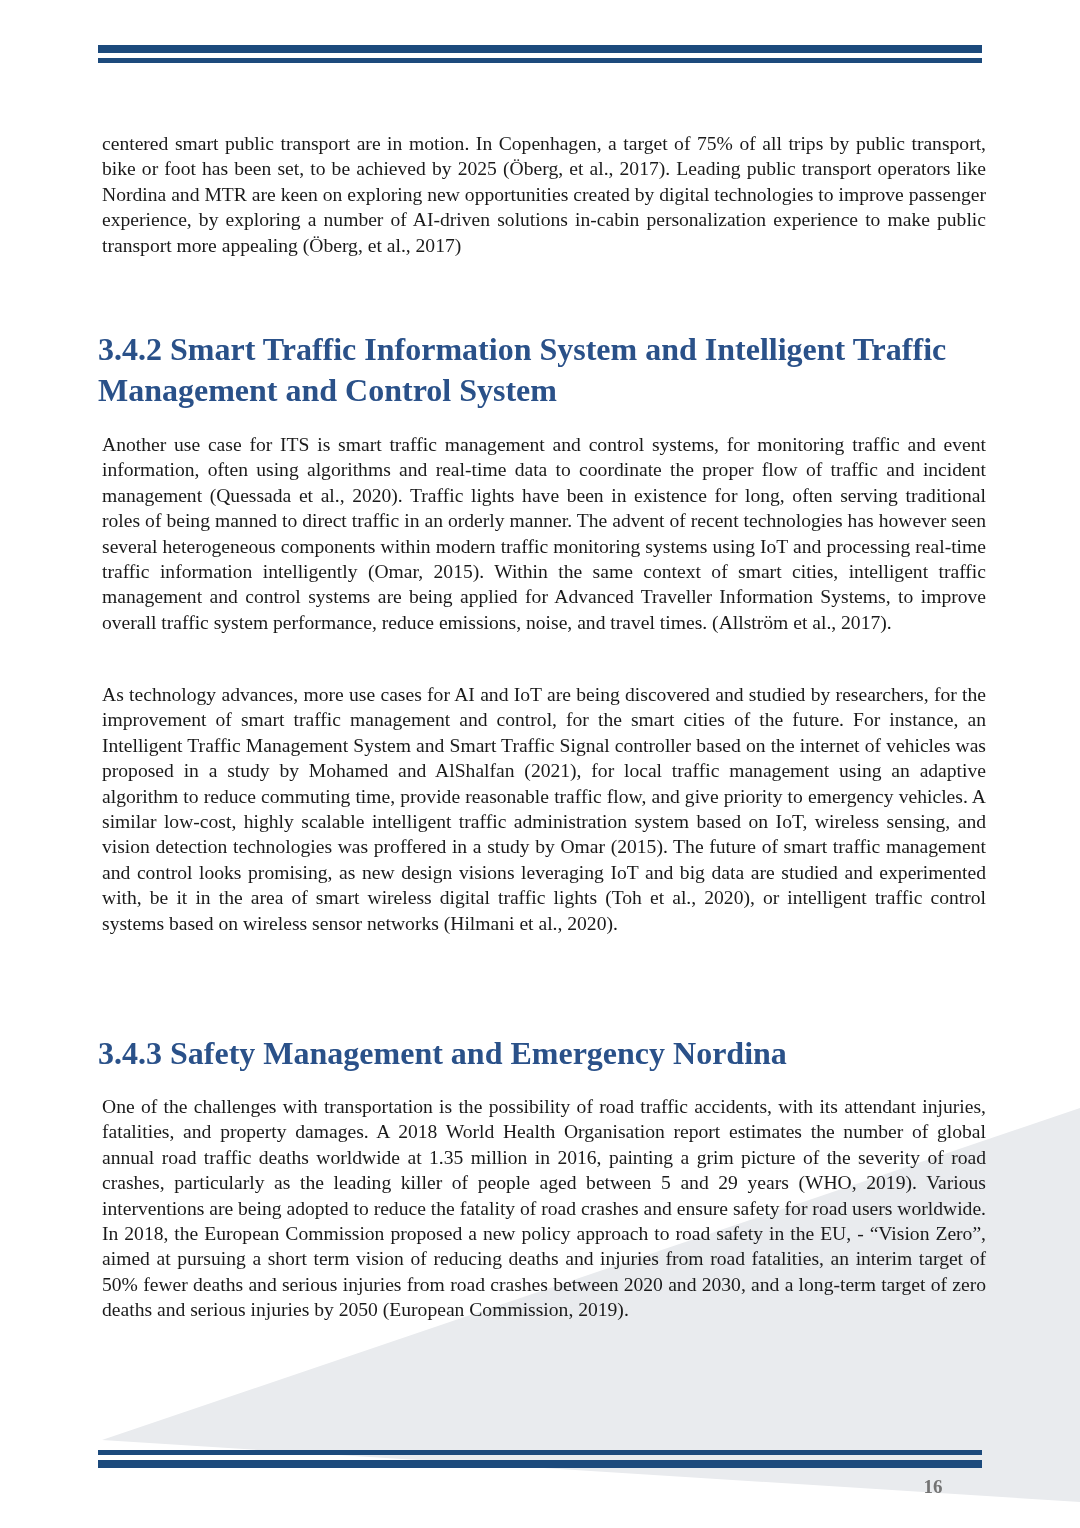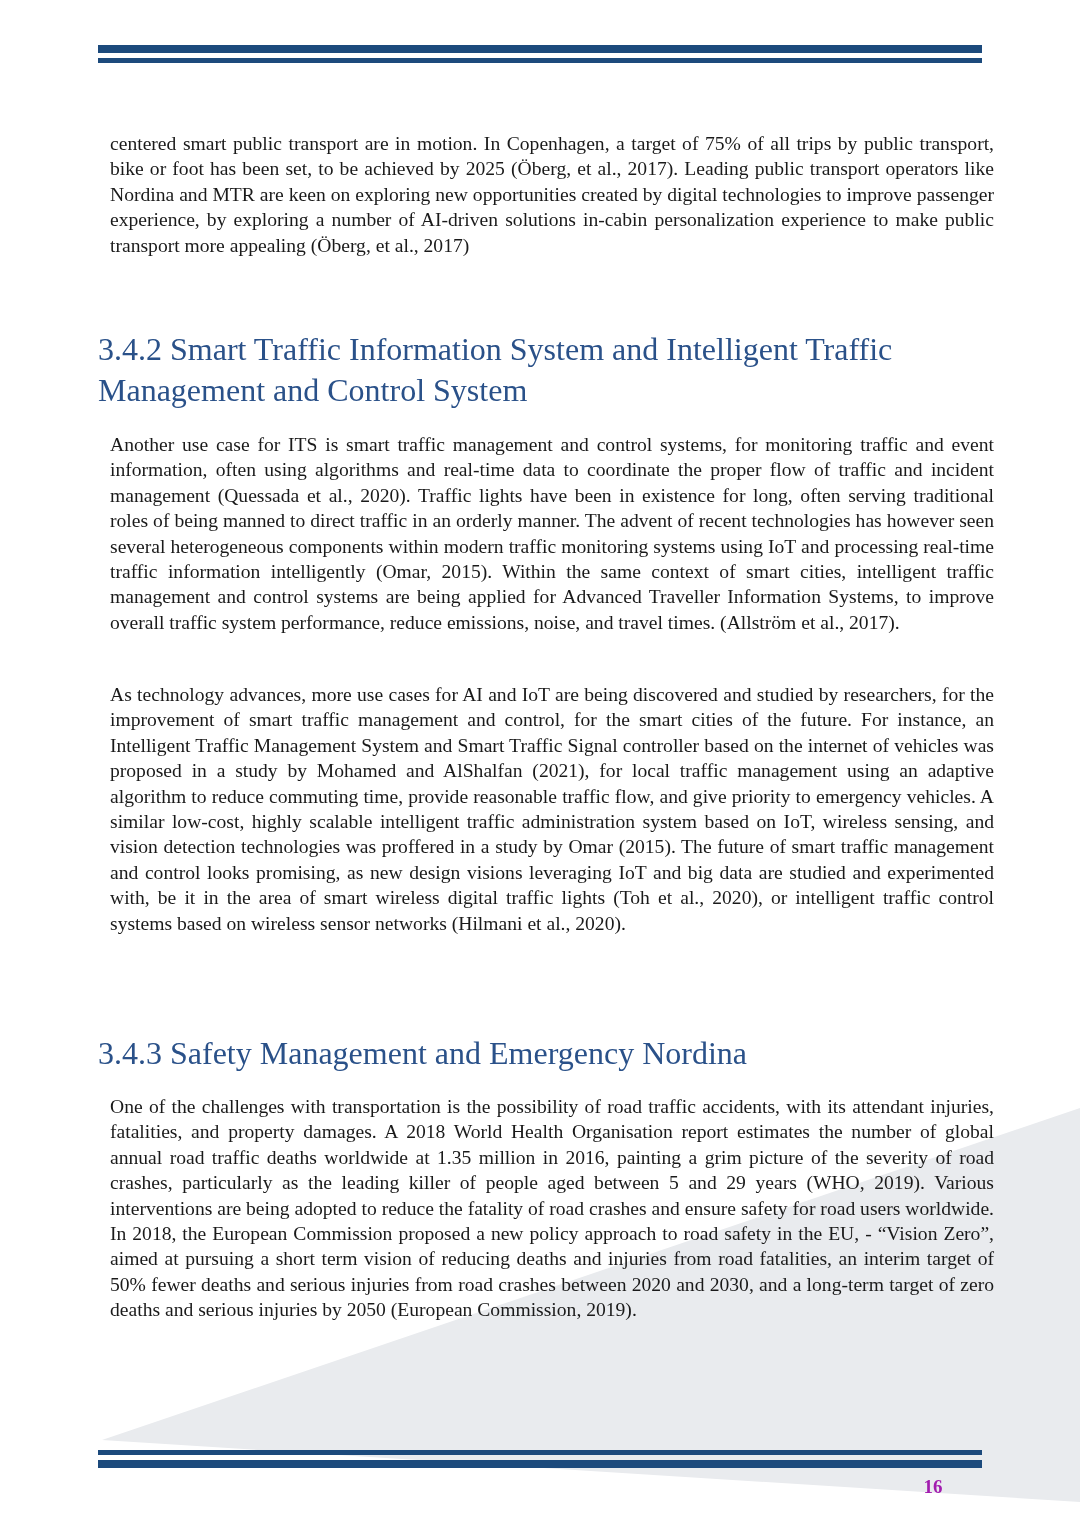--- a/index.html
+++ b/index.html
@@ -1,33 +1,33 @@
 <!DOCTYPE html>
 <html><head>
   <meta charset="utf-8">
   <style>
     html, body { margin: 0; padding: 0; background: #ffffff; }
     body { width: 1080px; height: 1528px; position: relative; overflow: hidden; }
     .bg-shape { position: absolute; left: 0; top: 0; width: 1080px; height: 1528px; z-index: 0; }
     .rule { position: absolute; left: 98px; width: 884px; background: #1c4a7c; z-index: 2; }
     .page { position: absolute; left: 98px; top: 0; width: 884px; z-index: 1; }
     .para {
-      position: absolute; left: 12px; width: 884px;
+      position: absolute; left: 4px; width: 884px;
       font-family: "Liberation Serif", serif; font-size: 19.6px; line-height: 25.4px;
       color: #1a1a1a; text-align: justify; margin: 0;
     }
     .heading {
       position: absolute; left: 0; width: 884px;
       font-family: "Liberation Serif", serif; font-size: 32px; line-height: 41px;
-      color: #2a5189; font-weight: normal; margin: 0;
+      color: #2a5189; font-weight: bold; margin: 0;
     }
     .page-number {
       position: absolute; left: 918px; top: 1476px; width: 30px;
       font-family: "Liberation Serif", serif; font-weight: bold; font-size: 19px;
-      color: #a21caf; text-align: center; z-index: 2;
+      color: #737373; text-align: center; z-index: 2;
     }
   </style>
 </head>
 <body>
 
 <svg class="bg-shape" viewBox="0 0 1080 1528" preserveAspectRatio="none">
   <polygon points="1080,1108 1080,1502 102,1440" fill="#e9ebee"></polygon>
 </svg>
 
 <div class="rule" style="top:45px;height:8px;"></div>

